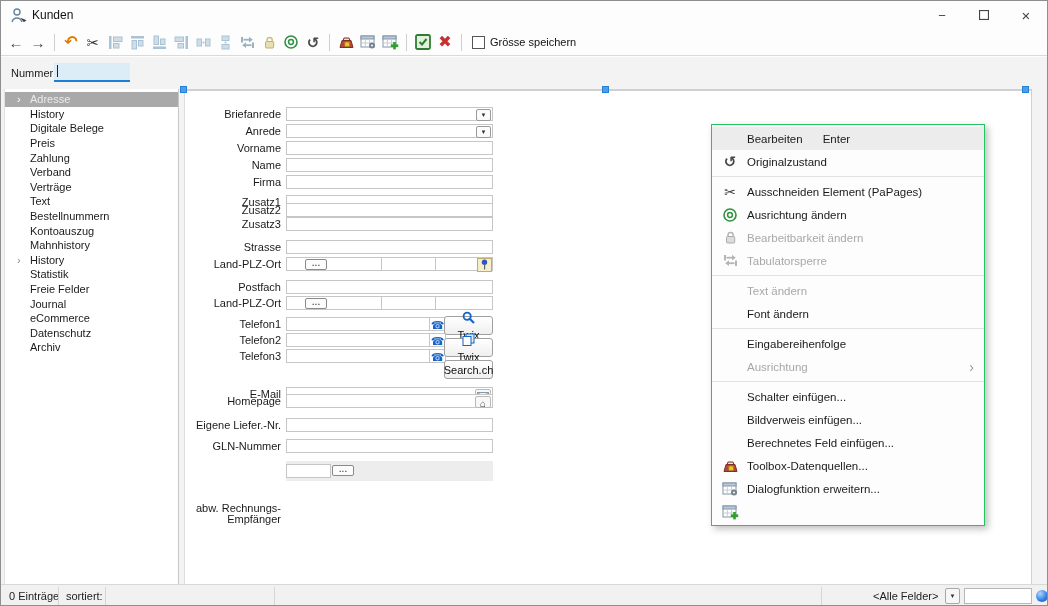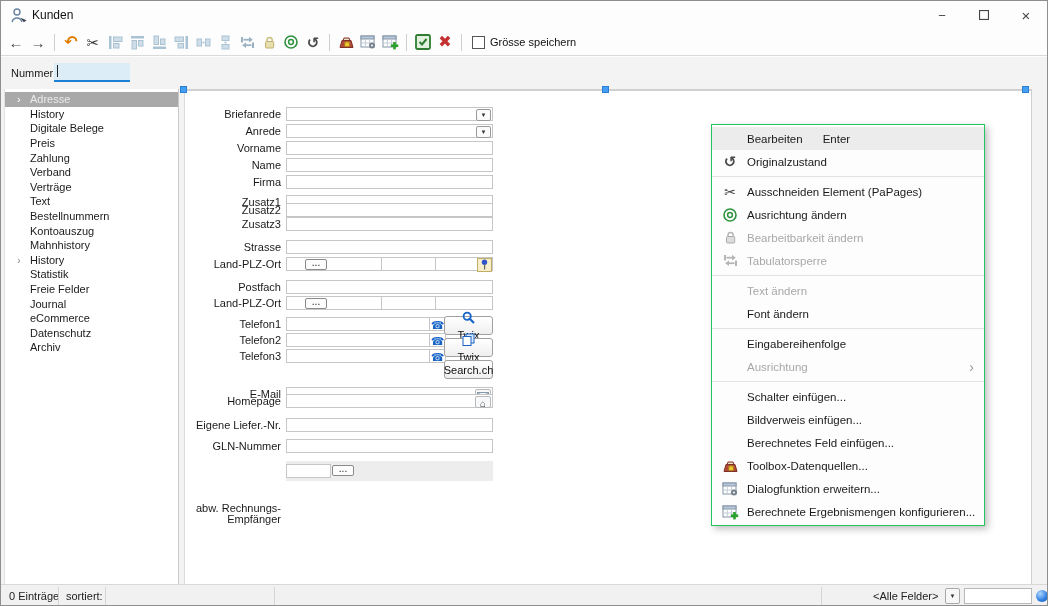--- a/index.html
+++ b/index.html
@@ -562,21 +562,20 @@
           <svg width="17" height="16">
             <rect x="1" y="2" width="13" height="11" fill="#ffffff" stroke="#8494a6"></rect>
             <rect x="1" y="2" width="13" height="3" fill="#b9c9dd" stroke="#8494a6"></rect>
             <line x1="5.3" y1="5" x2="5.3" y2="13" stroke="#c3ccd8"></line>
             <line x1="9.6" y1="5" x2="9.6" y2="13" stroke="#c3ccd8"></line>
             <line x1="1" y1="9" x2="14" y2="9" stroke="#c3ccd8"></line>
             <rect x="8.8" y="10.4" width="7.4" height="2.6" fill="#2ba12b"></rect>
             <rect x="11.2" y="8" width="2.6" height="7.4" fill="#2ba12b"></rect>
           </svg>
         </span>
-        <span>Berechnete Ergebnismengen konfigurieren...</span>
       </div>
     </div>
 
   <div class="statusbar">
     <span class="sb-text" style="left:8px">0 Einträge</span>
     <span class="sb-sep" style="left:57px"></span>
     <span class="sb-text" style="left:65px">sortiert:</span>
     <span class="sb-sep" style="left:104px"></span>
     <span class="sb-sep" style="left:273px"></span>
     <span class="sb-sep" style="left:820px"></span>

